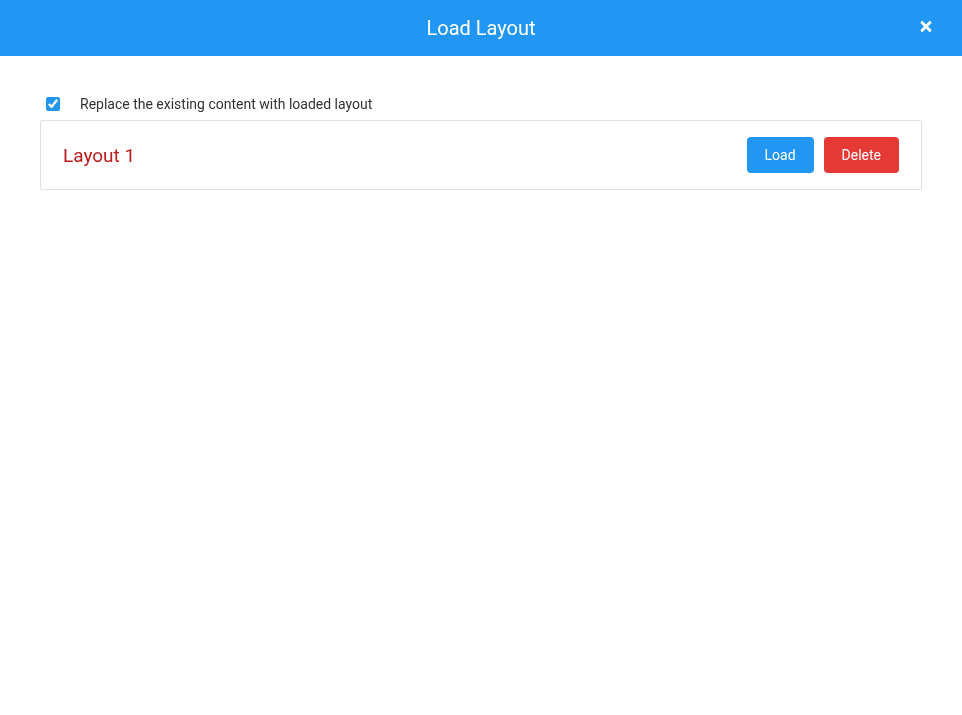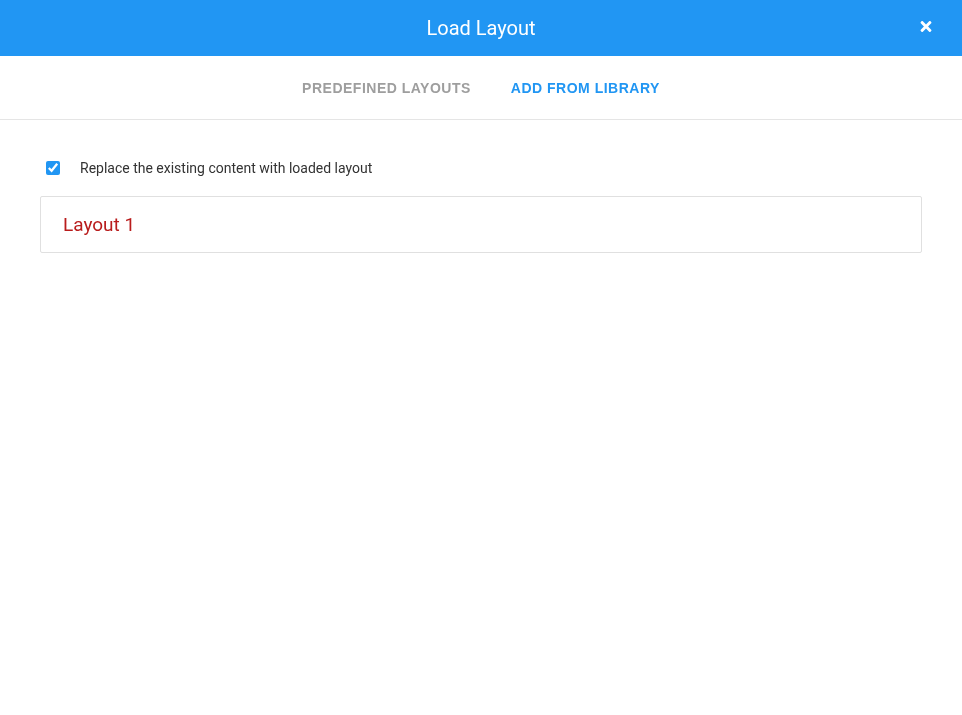--- a/index.html
+++ b/index.html
@@ -76,21 +76,21 @@
     .tab-active {
       color: #2196f3;
     }
     .content {
       padding: 40px 40px 0 40px;
       flex: 1;
     }
     .checkbox-row {
       display: flex;
       align-items: center;
-      margin-bottom: 20px;
+      margin-bottom: 8px;
     }
     .checkbox {
       width: 14px;
       height: 14px;
       cursor: pointer;
       accent-color: #2196f3;
       margin-left: 6px;
     }
     .checkbox-label {
       font-size: 14px;
@@ -138,28 +138,28 @@
     <div class="modal-title">Load Layout</div>
     <button class="close-btn">
       <span>
         <svg viewBox="0 0 352 512" fill="currentColor">
           <path d="M242.7 256l100.1-100.1c12.3-12.3 12.3-32.2 0-44.5l-22.2-22.2c-12.3-12.3-32.2-12.3-44.5 0L176 189.3 75.9 89.2c-12.3-12.3-32.2-12.3-44.5 0L9.2 111.4c-12.3 12.3-12.3 32.2 0 44.5L109.3 256 9.2 356.1c-12.3 12.3-12.3 32.2 0 44.5l22.2 22.2c12.3 12.3 32.2 12.3 44.5 0L176 322.7l100.1 100.1c12.3 12.3 32.2 12.3 44.5 0l22.2-22.2c12.3-12.3 12.3-32.2 0-44.5L242.7 256z"></path>
         </svg>
       </span>
     </button>
   </div>
 
-  <div class="tabs">
-    <button class="tab tab-inactive">Predefined Layouts</button>
-    <button class="tab tab-active">Add From Library</button>
-  </div>
 
   <div class="content">
     <div class="checkbox-row">
       <input type="checkbox" class="checkbox" checked="" style="">
       <span class="checkbox-label">Replace the existing content with loaded layout</span>
     </div>
 
     <div class="layout-card">
       <div class="layout-name">Layout 1</div>
+      <div class="button-group">
+        <button class="btn btn-primary">Load</button>
+        <button class="btn btn-danger">Delete</button>
+      </div>
     </div>
   </div>
 </div>
 
 </body></html>

